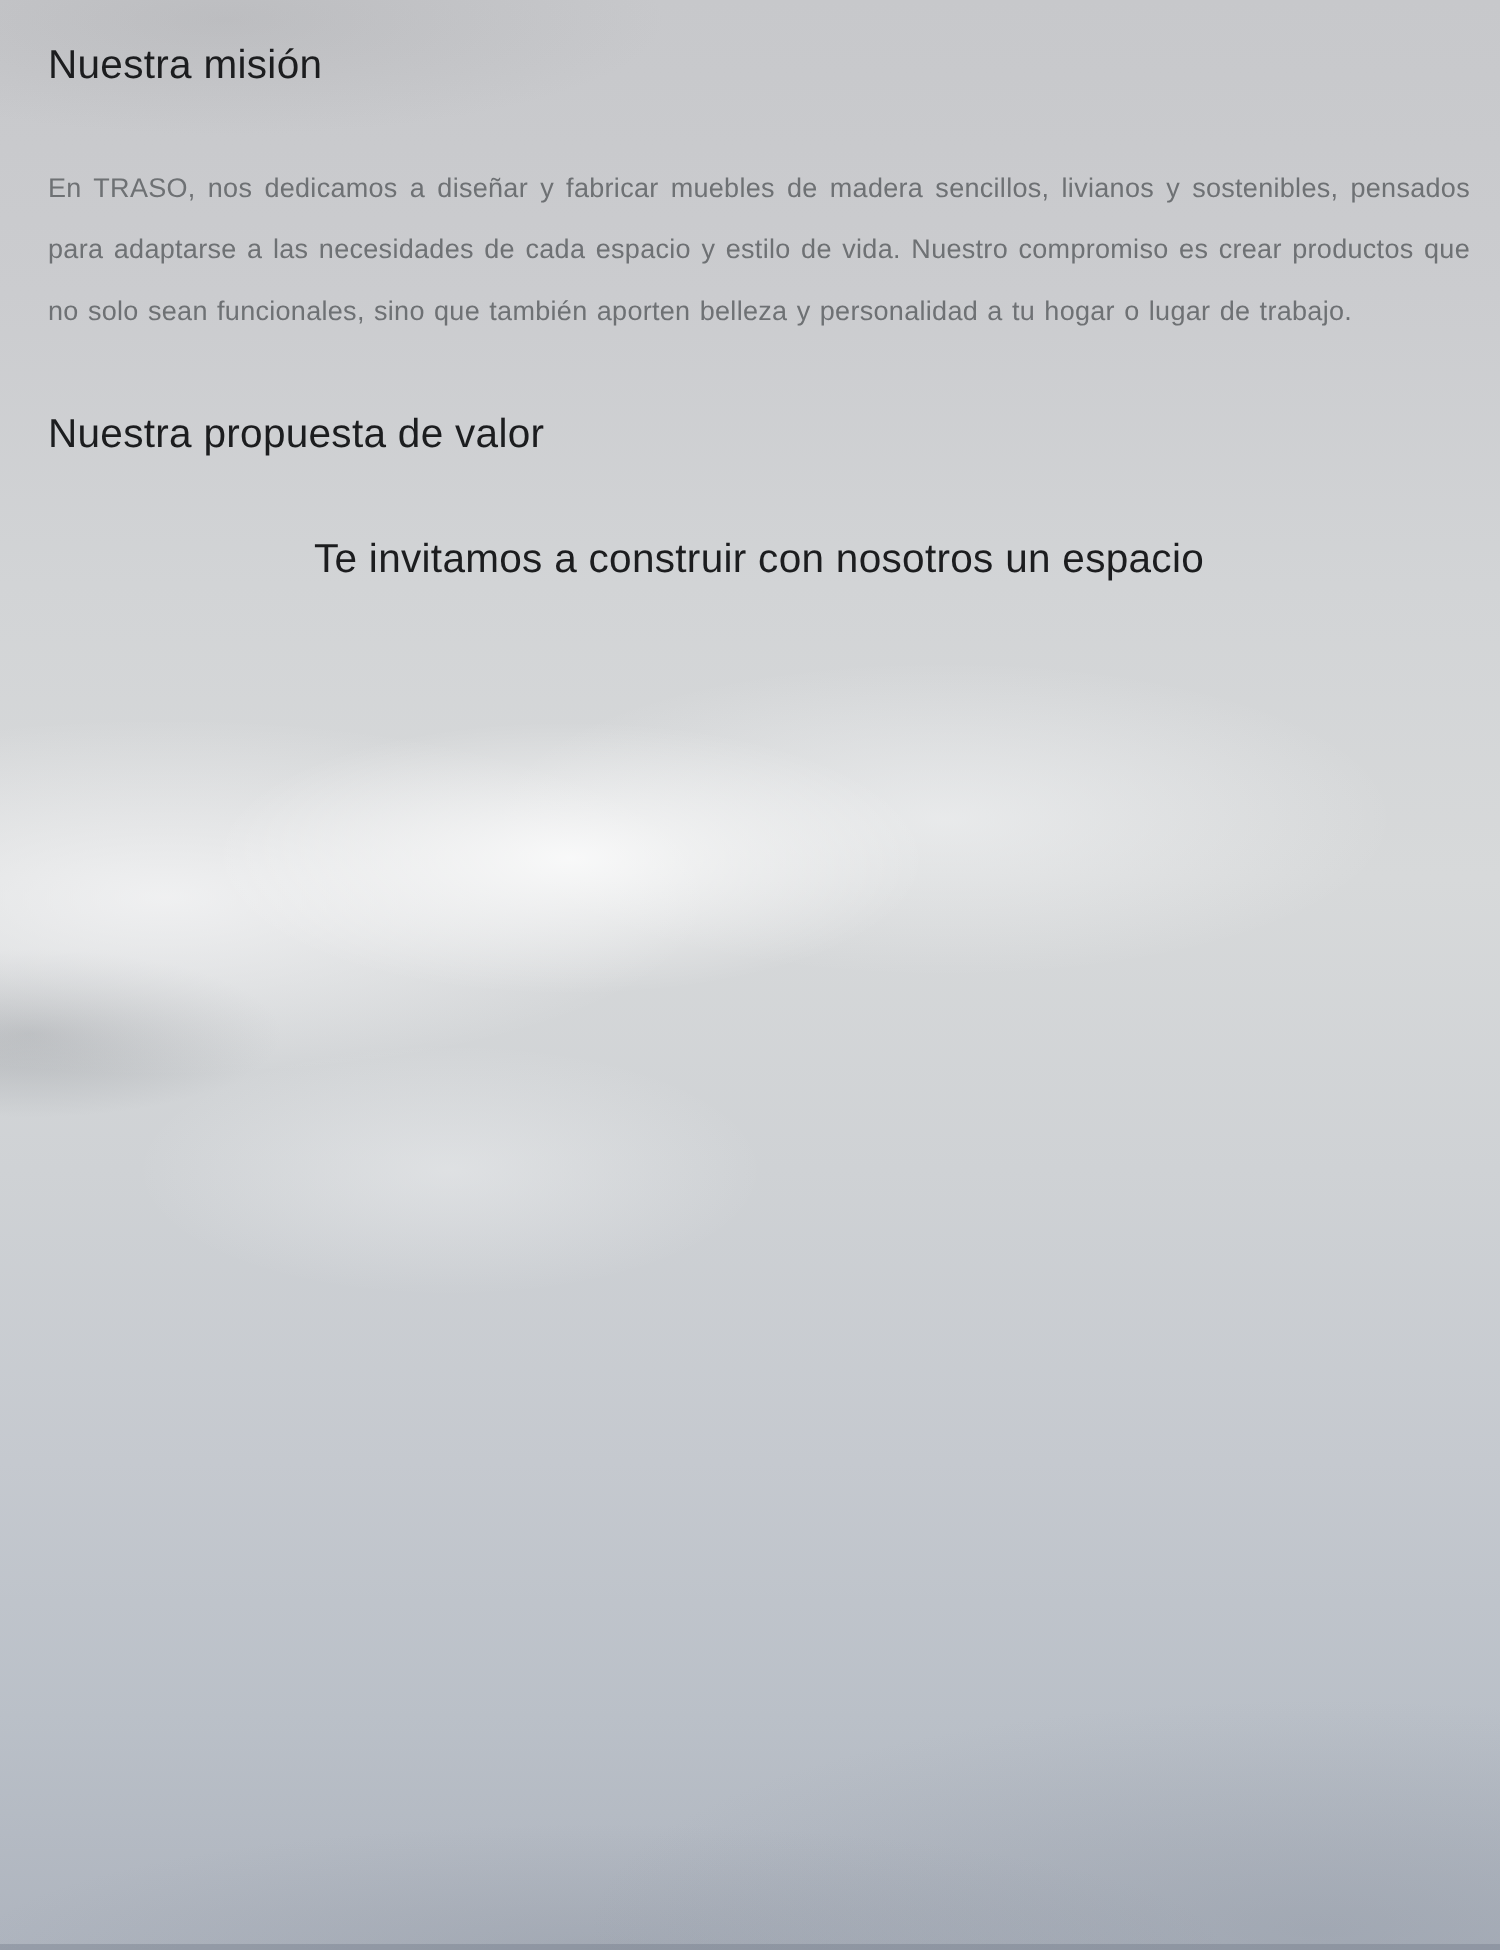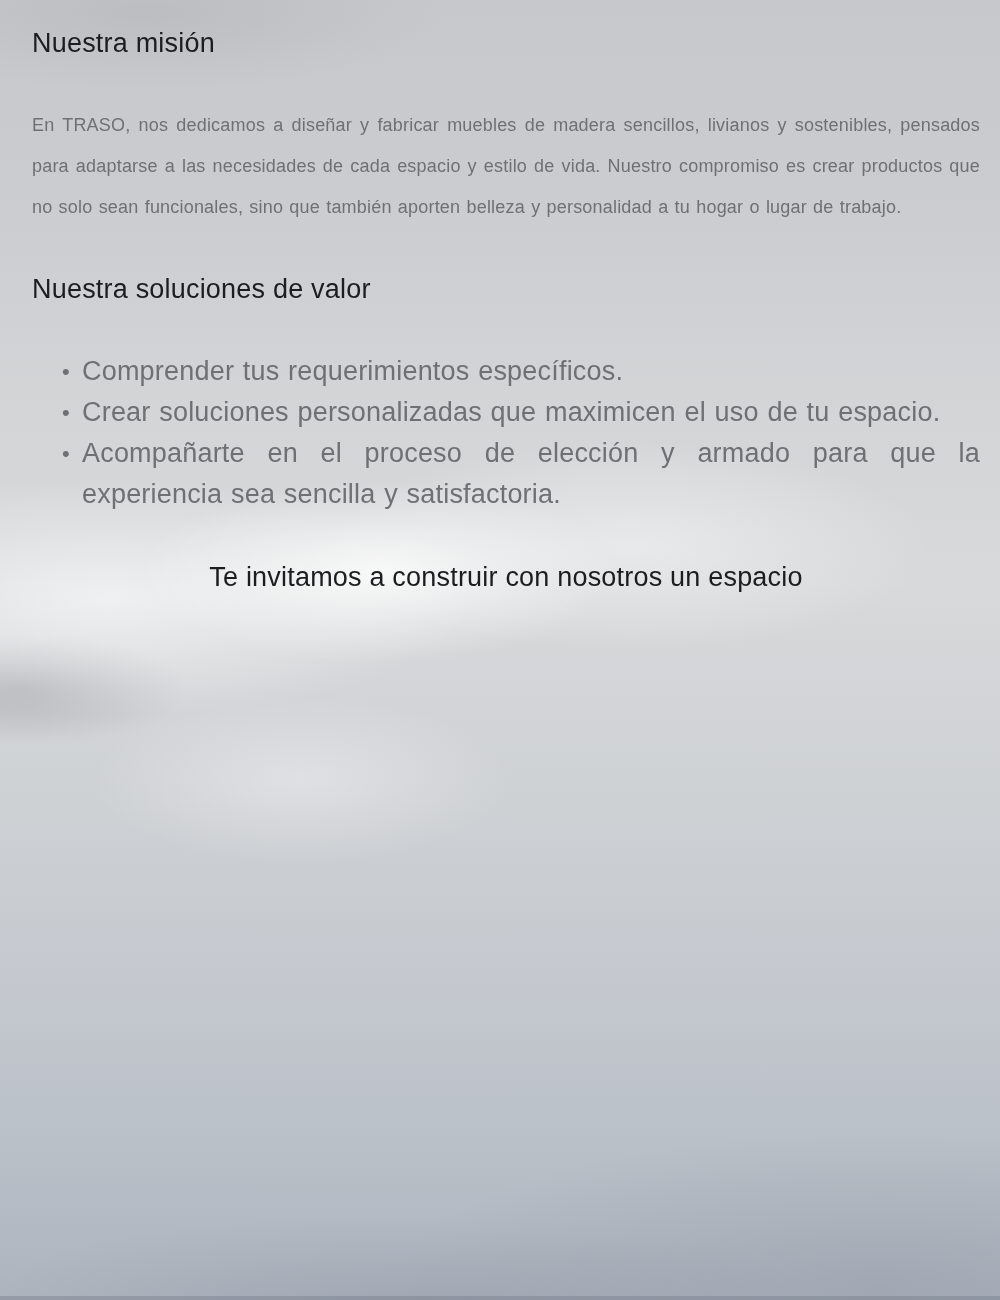--- a/index.html
+++ b/index.html
@@ -104,28 +104,23 @@
 <div class="page-bg"></div>
 
 <main>
 
   <section>
     <h2>Nuestra misión</h2>
     <p>En TRASO, nos dedicamos a diseñar y fabricar muebles de madera sencillos, livianos y sostenibles, pensados para adaptarse a las necesidades de cada espacio y estilo de vida. Nuestro compromiso es crear productos que no solo sean funcionales, sino que también aporten belleza y personalidad a tu hogar o lugar de trabajo.</p>
   </section>
 
   <section>
-    <h2>Nuestra soluciones de valor</h2>
+    <h2>Nuestra propuesta de valor</h2>
   </section>
 
   <section>
-    <ul class="bullet-list">
-      <li>Comprender tus requerimientos específicos.</li>
-      <li>Crear soluciones personalizadas que maximicen el uso de tu espacio.</li>
-      <li>Acompañarte en el proceso de elección y armado para que la experiencia sea sencilla y satisfactoria.</li>
-    </ul>
   </section>
 
   <div class="closing">
     <div>Te invitamos a construir con nosotros un espacio</div>
   </div>
 
 </main>
 
 </body></html>

